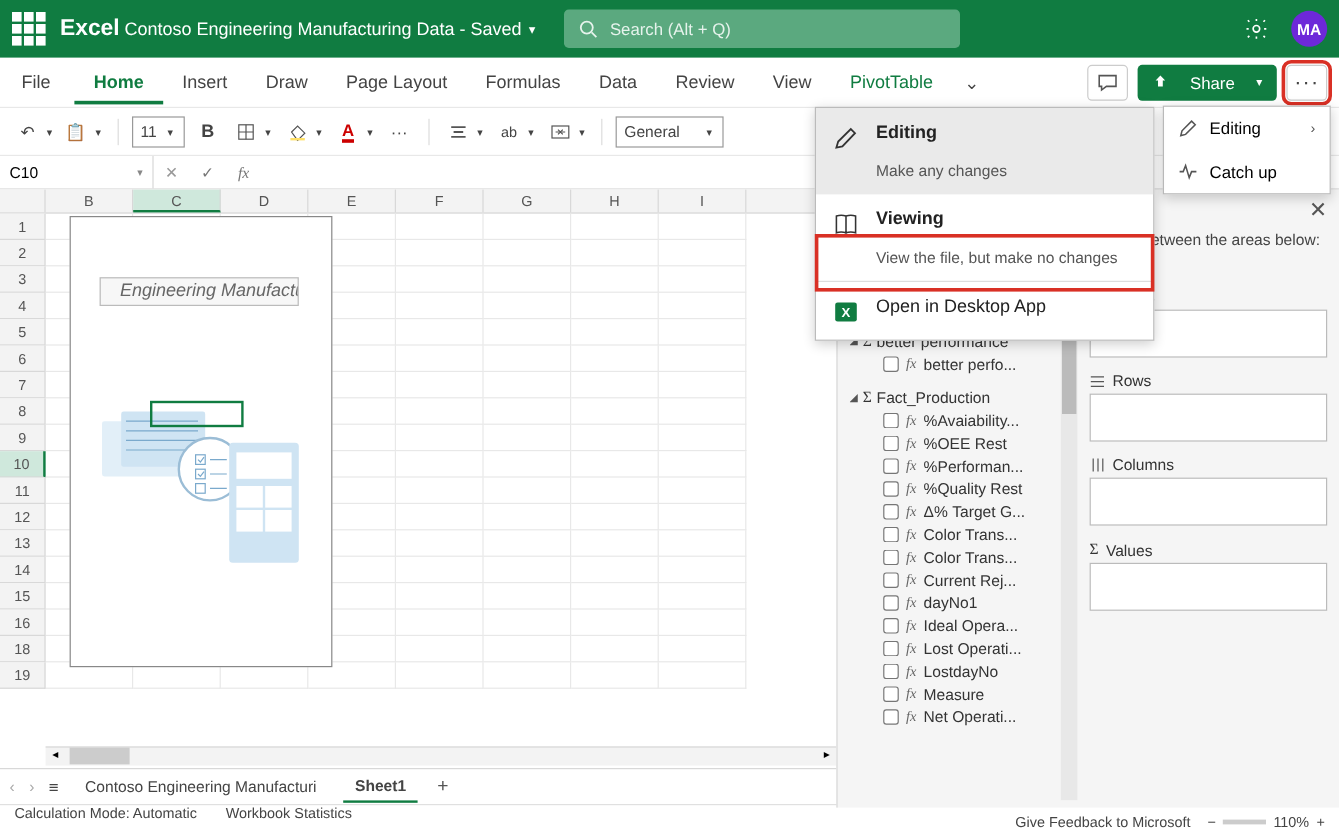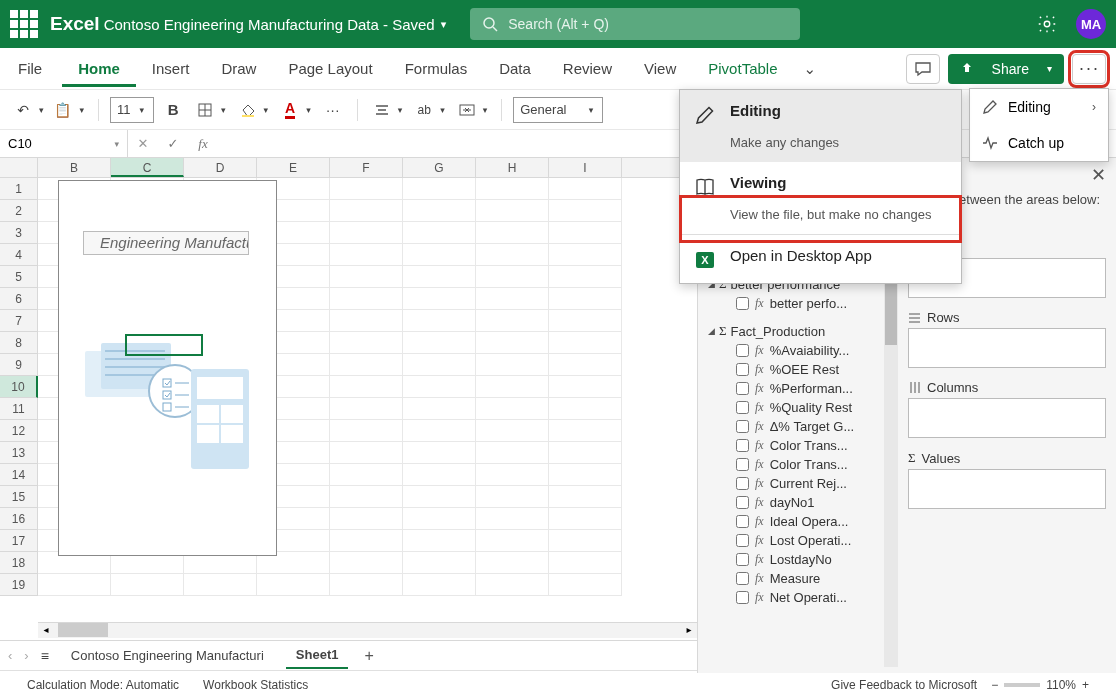--- a/index.html
+++ b/index.html
@@ -70,21 +70,21 @@
 
 
 .sheettabs { position: absolute; top: 640px; left: 0; width: 697px; height: 30px; display: flex; align-items: center; padding: 0 8px; gap: 12px; font-size: 13px; color: #444; border-top: 1px solid #d8d8d8; }
 .sheettabs .nav { color: #aaa; font-size: 13px; cursor: pointer; }
 .sheettabs .allsheets { font-size: 14px; cursor: pointer; }
 .sheet-tab { padding: 5px 10px; cursor: pointer; }
 .sheet-tab.active { background: #fff; border-bottom: 2px solid #107c41; font-weight: 600; }
 .add-sheet { font-size: 16px; color: #555; cursor: pointer; padding: 0 4px; }
 
 
-.statusbar { position: absolute; bottom: 0; left: 0; right: 0; height: 28px; border-top:1px solid #e0e0e0; display:flex; align-items:center; padding: 0 27px; font-size: 12px; color:#444; gap: 24px; }
+.statusbar { position: absolute; bottom: 0; left: 0; right: 0; height: 28px; border-top:1px solid #e0e0e0; display:flex; padding: 0 12px; font-size: 12px; color:#444; gap: 24px; }
 .statusbar .right { margin-left:auto; display:flex; align-items:center; gap:14px; }
 .zoom-ctrl { display:flex; align-items:center; gap:6px; }
 .zoom-bar { width: 36px; height: 4px; background: #ccc; }
 
 
 .mode-menu { position: absolute; top: 89px; left: 679px; width: 283px; background: #fff; border:1px solid #bbb; box-shadow: 0 3px 10px rgba(0,0,0,.2); z-index: 50; }
 .mode-item { display:flex; align-items:flex-start; padding: 12px 14px; gap: 14px; cursor: pointer; }
 .mode-item.selected { background: #eaeaea; }
 .mode-item .mi-icon { width: 22px; height: 22px; flex-shrink:0; margin-top:2px; }
 .mode-item .mi-title { font-size: 15px; font-weight: 600; color: #222; }
@@ -454,31 +454,20 @@
         <div class="cell"></div>
         <div class="cell"></div>
         <div class="cell"></div>
         <div class="cell"></div>
         <div class="cell"></div>
         <div class="cell"></div>
         <div class="cell"></div>
       </div>
       <div class="row">
         <div class="rowhead">16</div>
-        <div class="cell"></div>
-        <div class="cell"></div>
-        <div class="cell"></div>
-        <div class="cell"></div>
-        <div class="cell"></div>
-        <div class="cell"></div>
-        <div class="cell"></div>
-        <div class="cell"></div>
-      </div>
-      <div class="row">
-        <div class="rowhead">17</div>
         <div class="cell"></div>
         <div class="cell"></div>
         <div class="cell"></div>
         <div class="cell"></div>
         <div class="cell"></div>
         <div class="cell"></div>
         <div class="cell"></div>
         <div class="cell"></div>
       </div>
       <div class="row">

